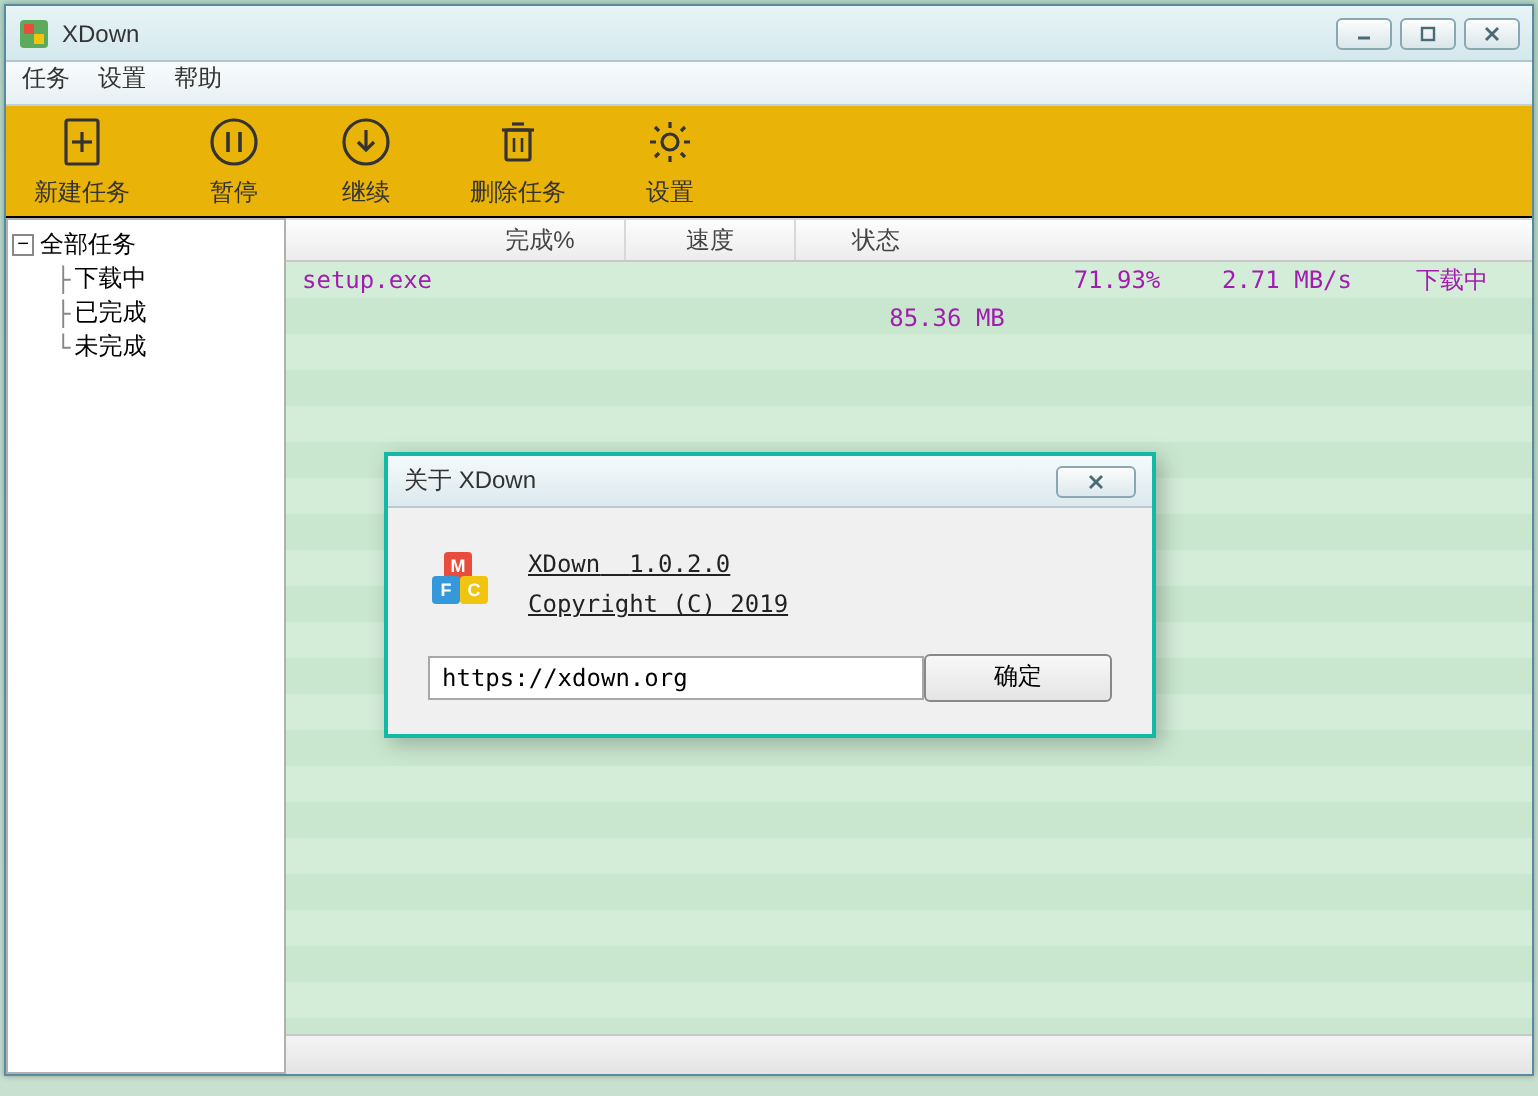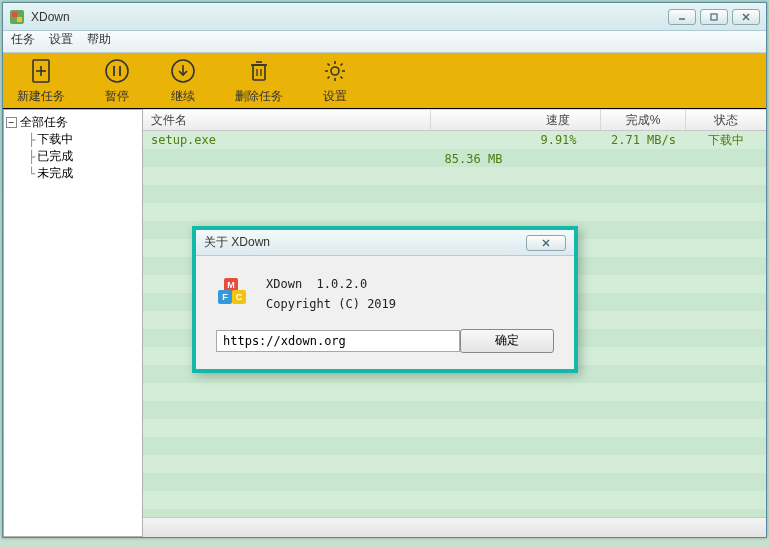--- a/index.html
+++ b/index.html
@@ -132,35 +132,35 @@
   height: 18px;
   display: flex;
   background: #d4edd9;
   z-index: 2;
 }
 .td {
   display: flex; align-items: center;
   padding: 0 8px;
   font-family: "SimSun", monospace;
   font-size: 12px;
-  color: #4d7c0f;
+  color: #a21caf;
 }
 .statusbar {
   height: 20px;
   background: linear-gradient(to bottom, #f4f4f4, #e4e4e4);
   border-top: 1px solid #c8c8c8;
 }
 
 
 .dialog {
   position: absolute;
   left: 192px; top: 226px;
   width: 386px;
   background: #f0f0f0;
-  border: 4px solid #14b8a6;
+  border: 2px solid #14b8a6;
   box-shadow: 3px 3px 10px rgba(0,0,0,0.25);
   z-index: 100;
   padding-bottom: 16px;
 }
 .dialog-titlebar {
   height: 26px;
   background: linear-gradient(to bottom, #f4fafb, #dce9ee);
   border-bottom: 1px solid #b8cad0;
   display: flex; align-items: center;
   padding: 0 8px;
@@ -173,21 +173,21 @@
   border-radius: 3px;
   display: flex; align-items: center; justify-content: center;
   cursor: pointer; color: #4a6a75;
 }
 .dialog-body {
   padding: 18px 20px 8px 20px;
   display: flex;
   gap: 14px;
 }
 .mfc-icon { width: 36px; }
-.info-text { font-family: "SimSun", monospace; font-size: 12px; line-height: 1.7; color: #222; }
+.info-text { font-family: "SimSun", monospace; font-size: 12px; line-height: 1.7; color: #222; text-decoration: underline; }
 .dialog-footer {
   display: flex; align-items: center;
   padding: 6px 20px 0 20px;
 }
 .url-field {
   flex: 1;
   height: 22px;
   border: 1px solid #a8a8a8;
   background: #fff;
   padding: 0 6px;
@@ -307,31 +307,30 @@
           </div>
         <div class="tree-child">
             <span class="tree-line">└</span>
             <span class="tree-label">未完成</span>
           </div>
       </div>
     </div>
 
     <div class="main">
       <div class="table-header">
-        <div class="th col-name">文件名</div>
         <div class="th col-size">大小</div>
+        <div class="th col-pct">完成%</div>
         <div class="th col-spd">速度</div>
-        <div class="th col-pct">完成%</div>
         <div class="th col-stat">状态</div>
       </div>
       <div class="table-body">
         <div class="data-row">
           <div class="td col-name">setup.exe</div>
           <div class="td col-size">85.36 MB</div>
-          <div class="td col-pct">9.91%</div>
+          <div class="td col-pct">71.93%</div>
           <div class="td col-spd">2.71 MB/s</div>
           <div class="td col-stat">下载中</div>
         </div>
         <div class="stripes">
           <div class="stripe"></div>
             <div class="stripe"></div>
             <div class="stripe"></div>
             <div class="stripe"></div>
             <div class="stripe"></div>
           <div class="stripe"></div>

